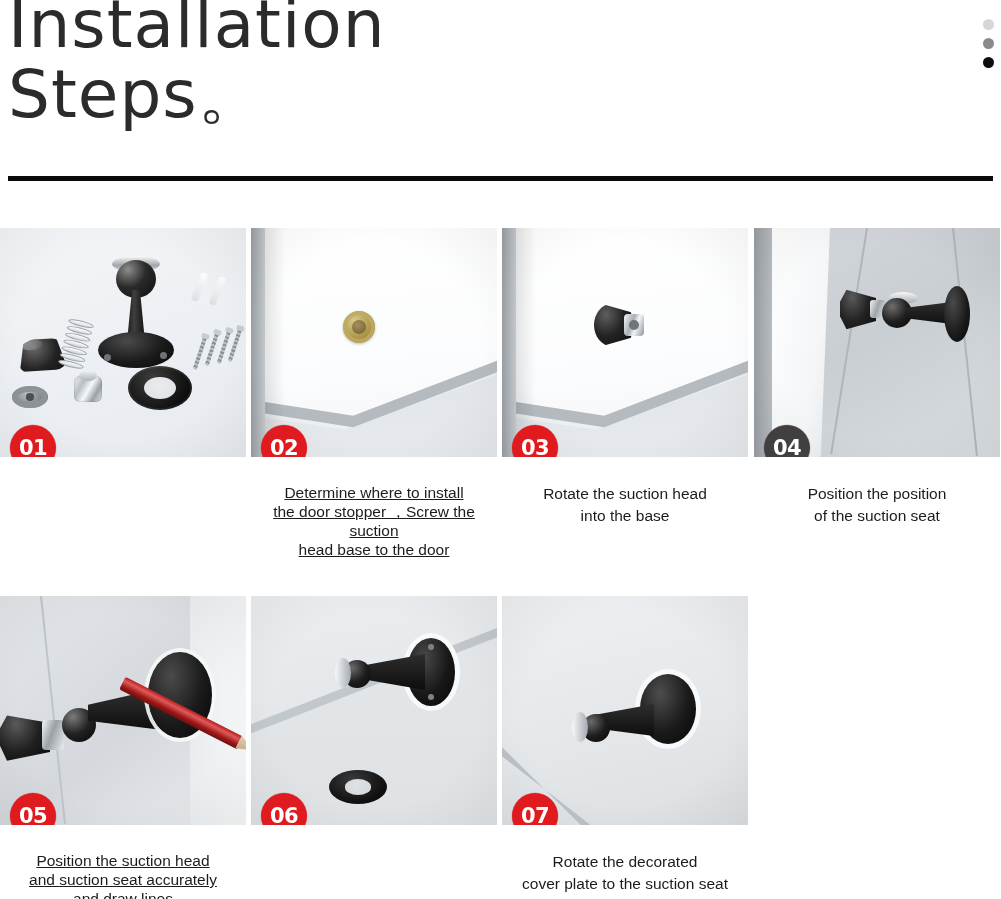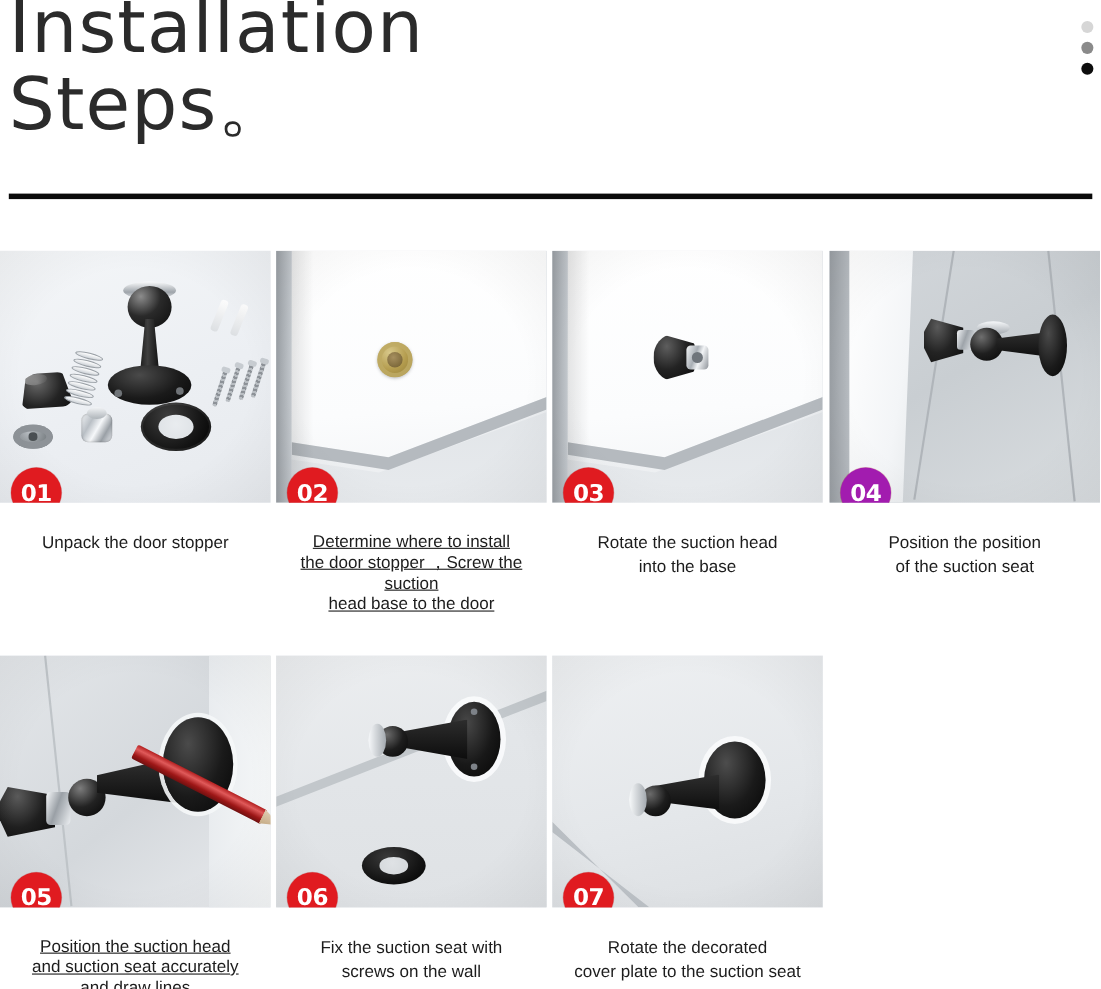--- a/index.html
+++ b/index.html
@@ -465,21 +465,20 @@
             <div class="p-plug" style="left:196px;top:44px;"></div>
             <div class="p-plug" style="left:214px;top:48px;"></div>
             <div class="p-screw" style="left:198px;top:108px;"></div>
             <div class="p-screw" style="left:210px;top:104px;"></div>
             <div class="p-screw" style="left:222px;top:102px;"></div>
             <div class="p-screw" style="left:233px;top:100px;"></div>
           </div>
           <div class="noise"></div>
           <div class="badge" style="background: rgb(224, 27, 32);">01</div>
         </div>
-        <div class="caption">Unpack the door stopper</div>
       </div>
 
       <div class="cell c1">
         <div class="photo">
           <div class="scene s-door">
             <div class="door-floor"></div>
             <div class="door-frame"></div>
             <div class="door-panel"></div>
             <div class="door-edge"></div>
             <div class="door-side-shadow"></div>
@@ -526,21 +525,21 @@
                 <div class="collar"></div>
             </div>
             <div class="magnet-seat" style="left:128px;top:56px;">
               <div class="collar"></div>
                 <div class="knob"></div>
               <div class="neck"></div>
                 <div class="plate"></div>
             </div>
           </div>
           <div class="noise"></div>
-          <div class="badge" style="background: #a21caf;">04</div>
+          <div class="badge" style="background: #404040;">04</div>
         </div>
         <div class="caption">Position the position
 of the suction seat</div>
       </div>
     </div>
 
     <div class="row row2" style="margin-top:8px;">
 
       <div class="cell c0">
         <div class="photo">
@@ -573,22 +572,20 @@
               <div class="plate"></div>
                 <div class="neck"></div>
               <div class="knob"></div>
                 <div class="collar"></div>
             </div>
             <div class="s6-gasket"></div>
           </div>
           <div class="noise"></div>
           <div class="badge" style="background: rgb(224, 27, 32);">06</div>
         </div>
-        <div class="caption">Fix the suction seat with
-screws on the wall</div>
       </div>
 
       <div class="cell c2">
         <div class="photo">
           <div class="scene s7">
             <div class="s7-edge"></div>
             <div class="s7-plate"></div>
             <div class="s7-neck"></div>
             <div class="s7-knob"></div>
             <div class="s7-collar"></div>

